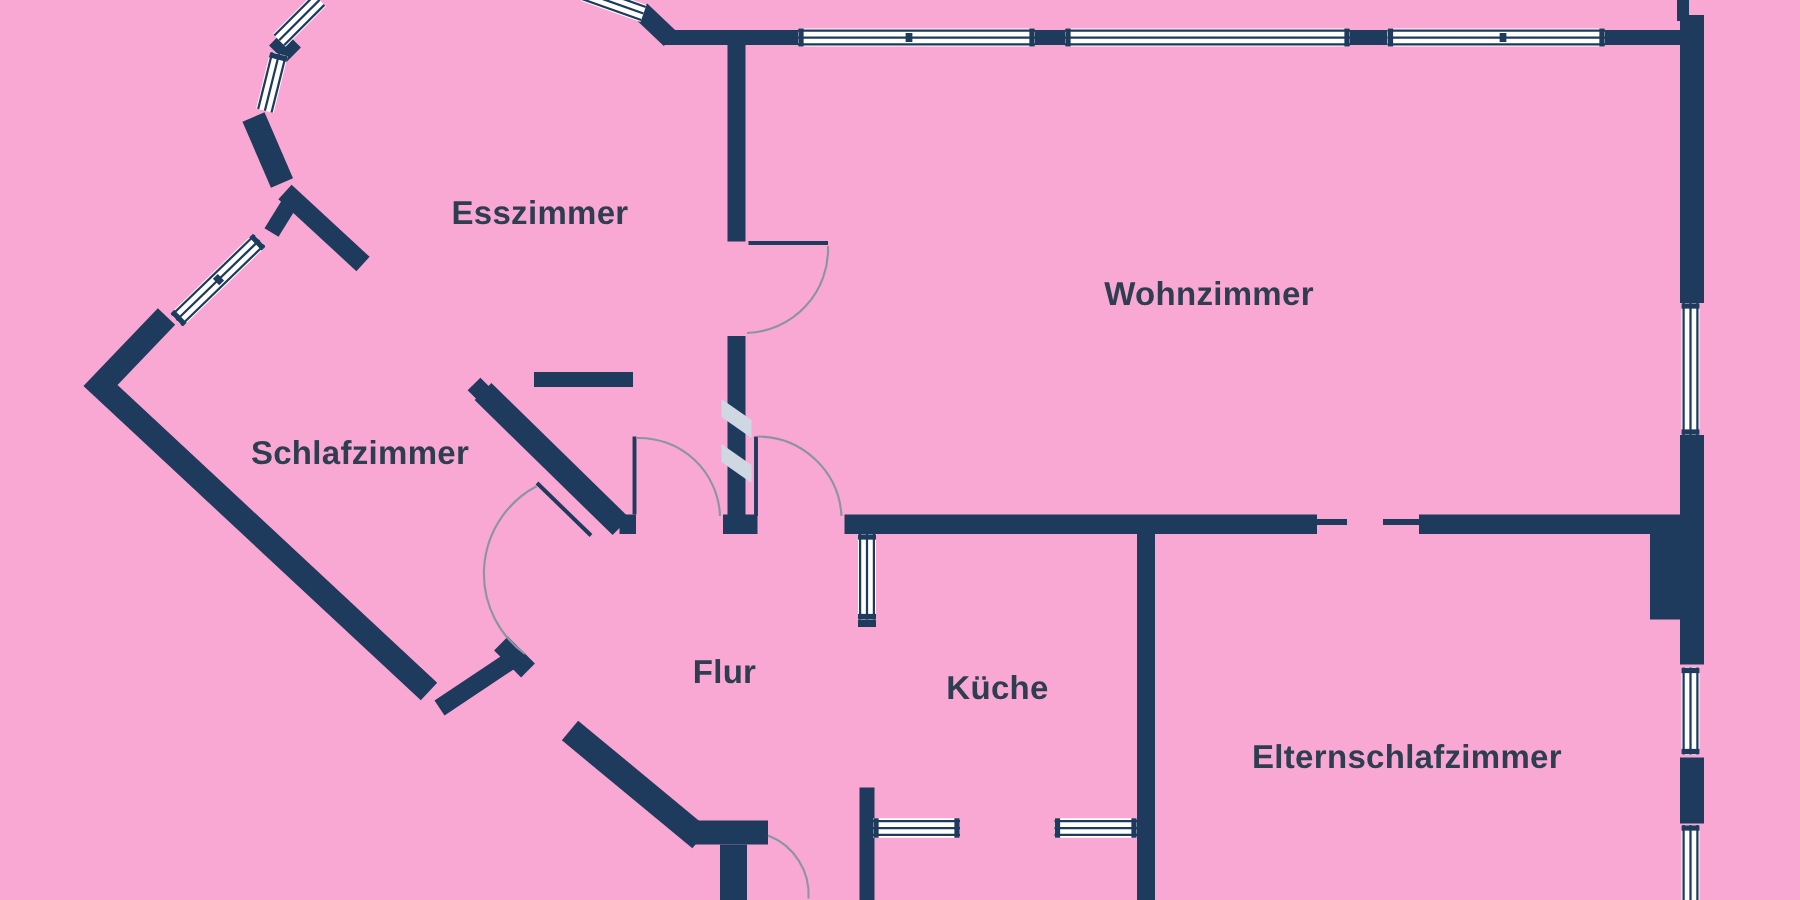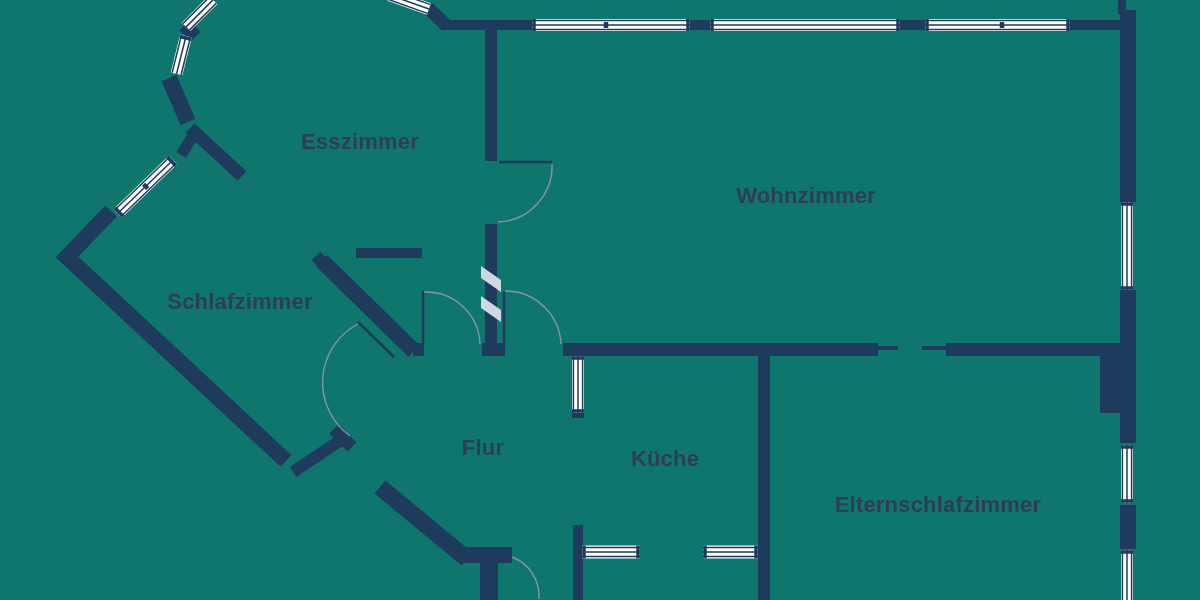--- a/index.html
+++ b/index.html
@@ -1,16 +1,16 @@
 <!DOCTYPE html>
 <html><head>
 <meta charset="utf-8">
 <style>
   html,body{margin:0;padding:0;background:#fff;}
-  .stage{position:relative;width:1200px;height:600px;background:#0f766e;overflow:hidden;
+  .stage{position:relative;width:1200px;height:600px;background:#f9a8d4;overflow:hidden;
          font-family:"Liberation Sans",sans-serif;}
   svg{display:block}
   
   .wl{stroke-width:1.5;}
   .cap{stroke-width:3.5;}
   .tick{stroke-width:4.5;}
   .leaf{stroke-width:2.6;}
   .arc{stroke-width:1.4;fill:none;}
   .winbg{fill:#ffffff;stroke:none;}
   text.room{font:600 22px "Liberation Sans",sans-serif;letter-spacing:.2px;text-anchor:middle;}

